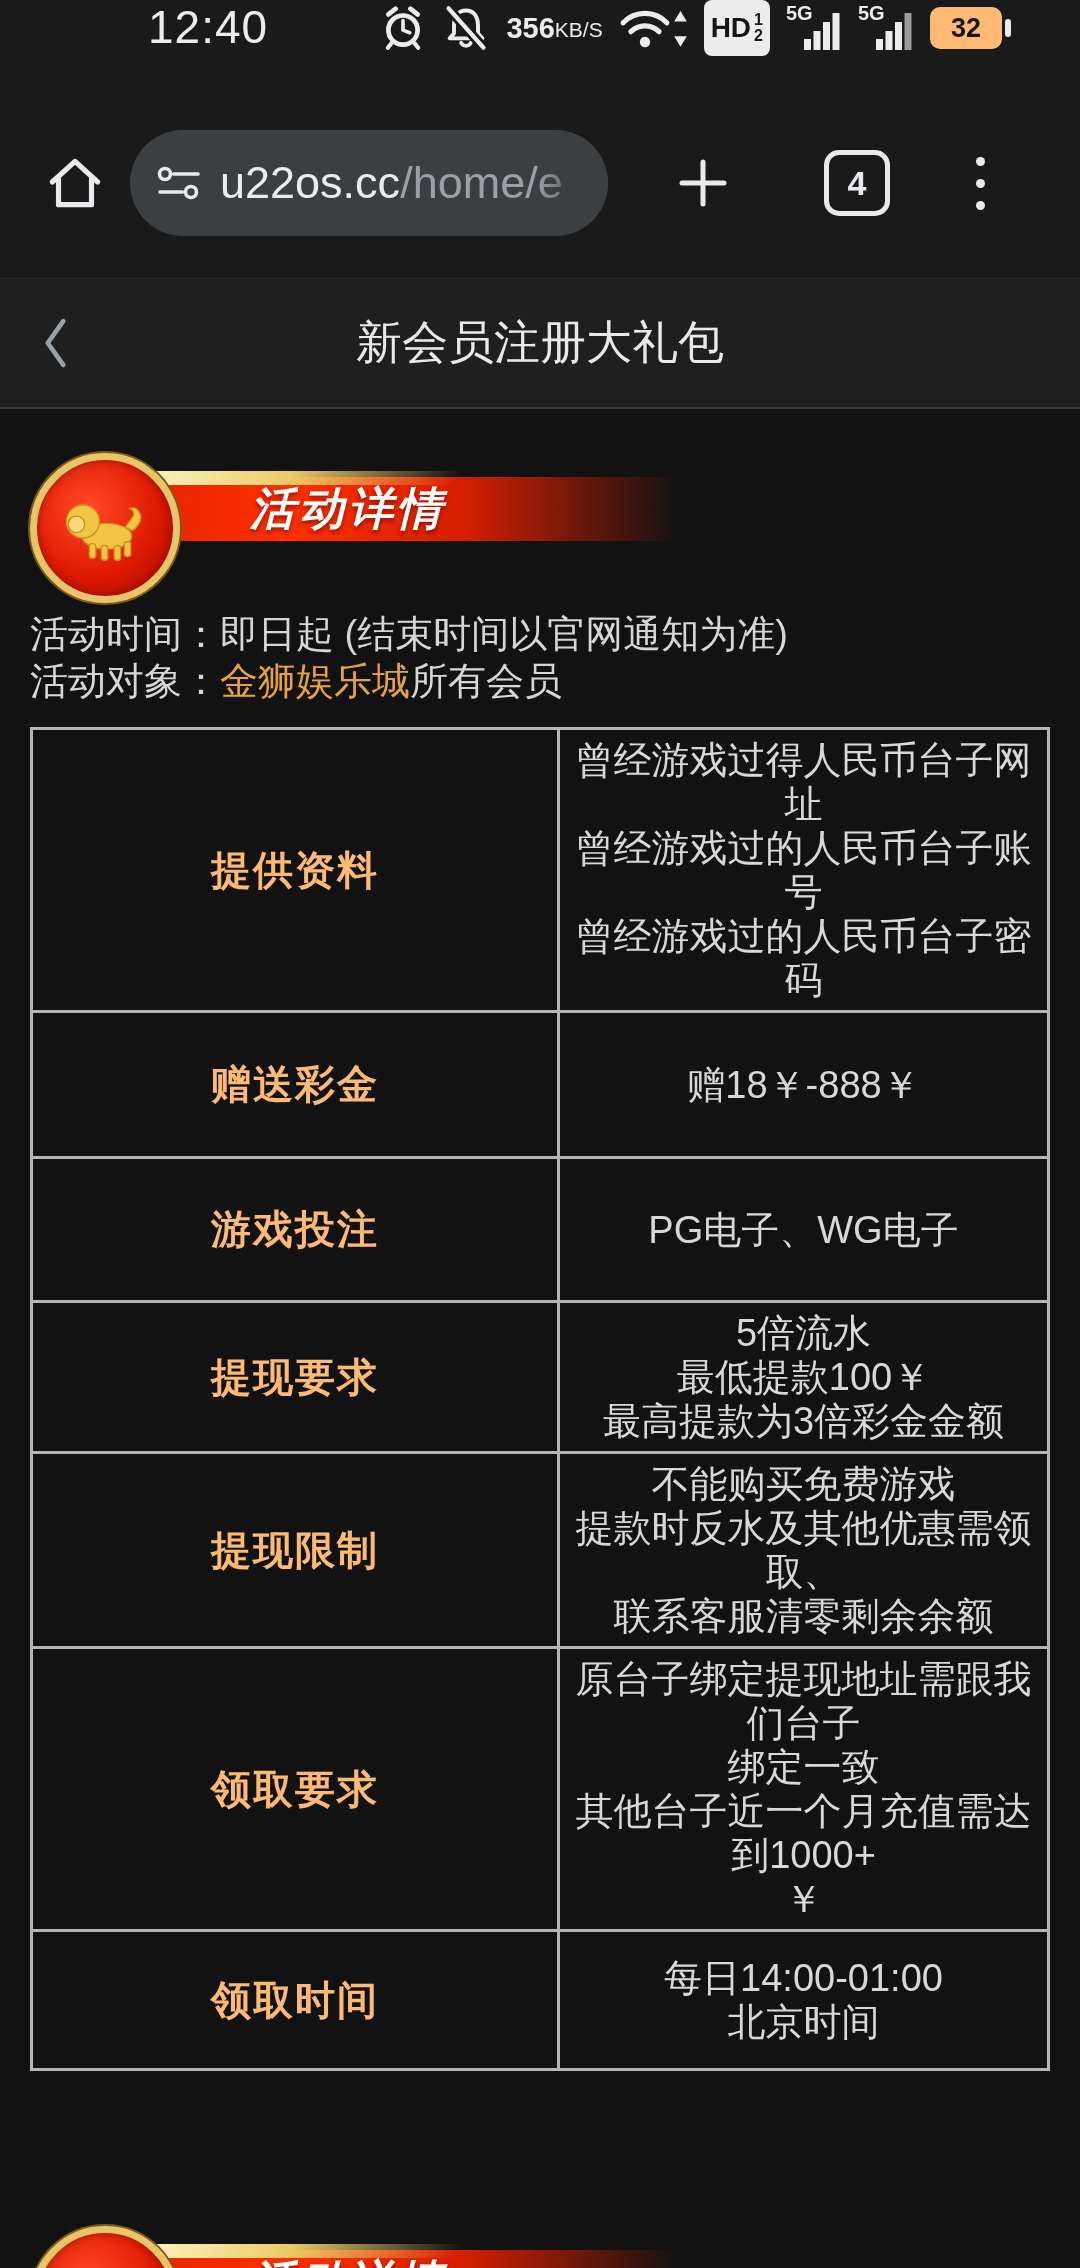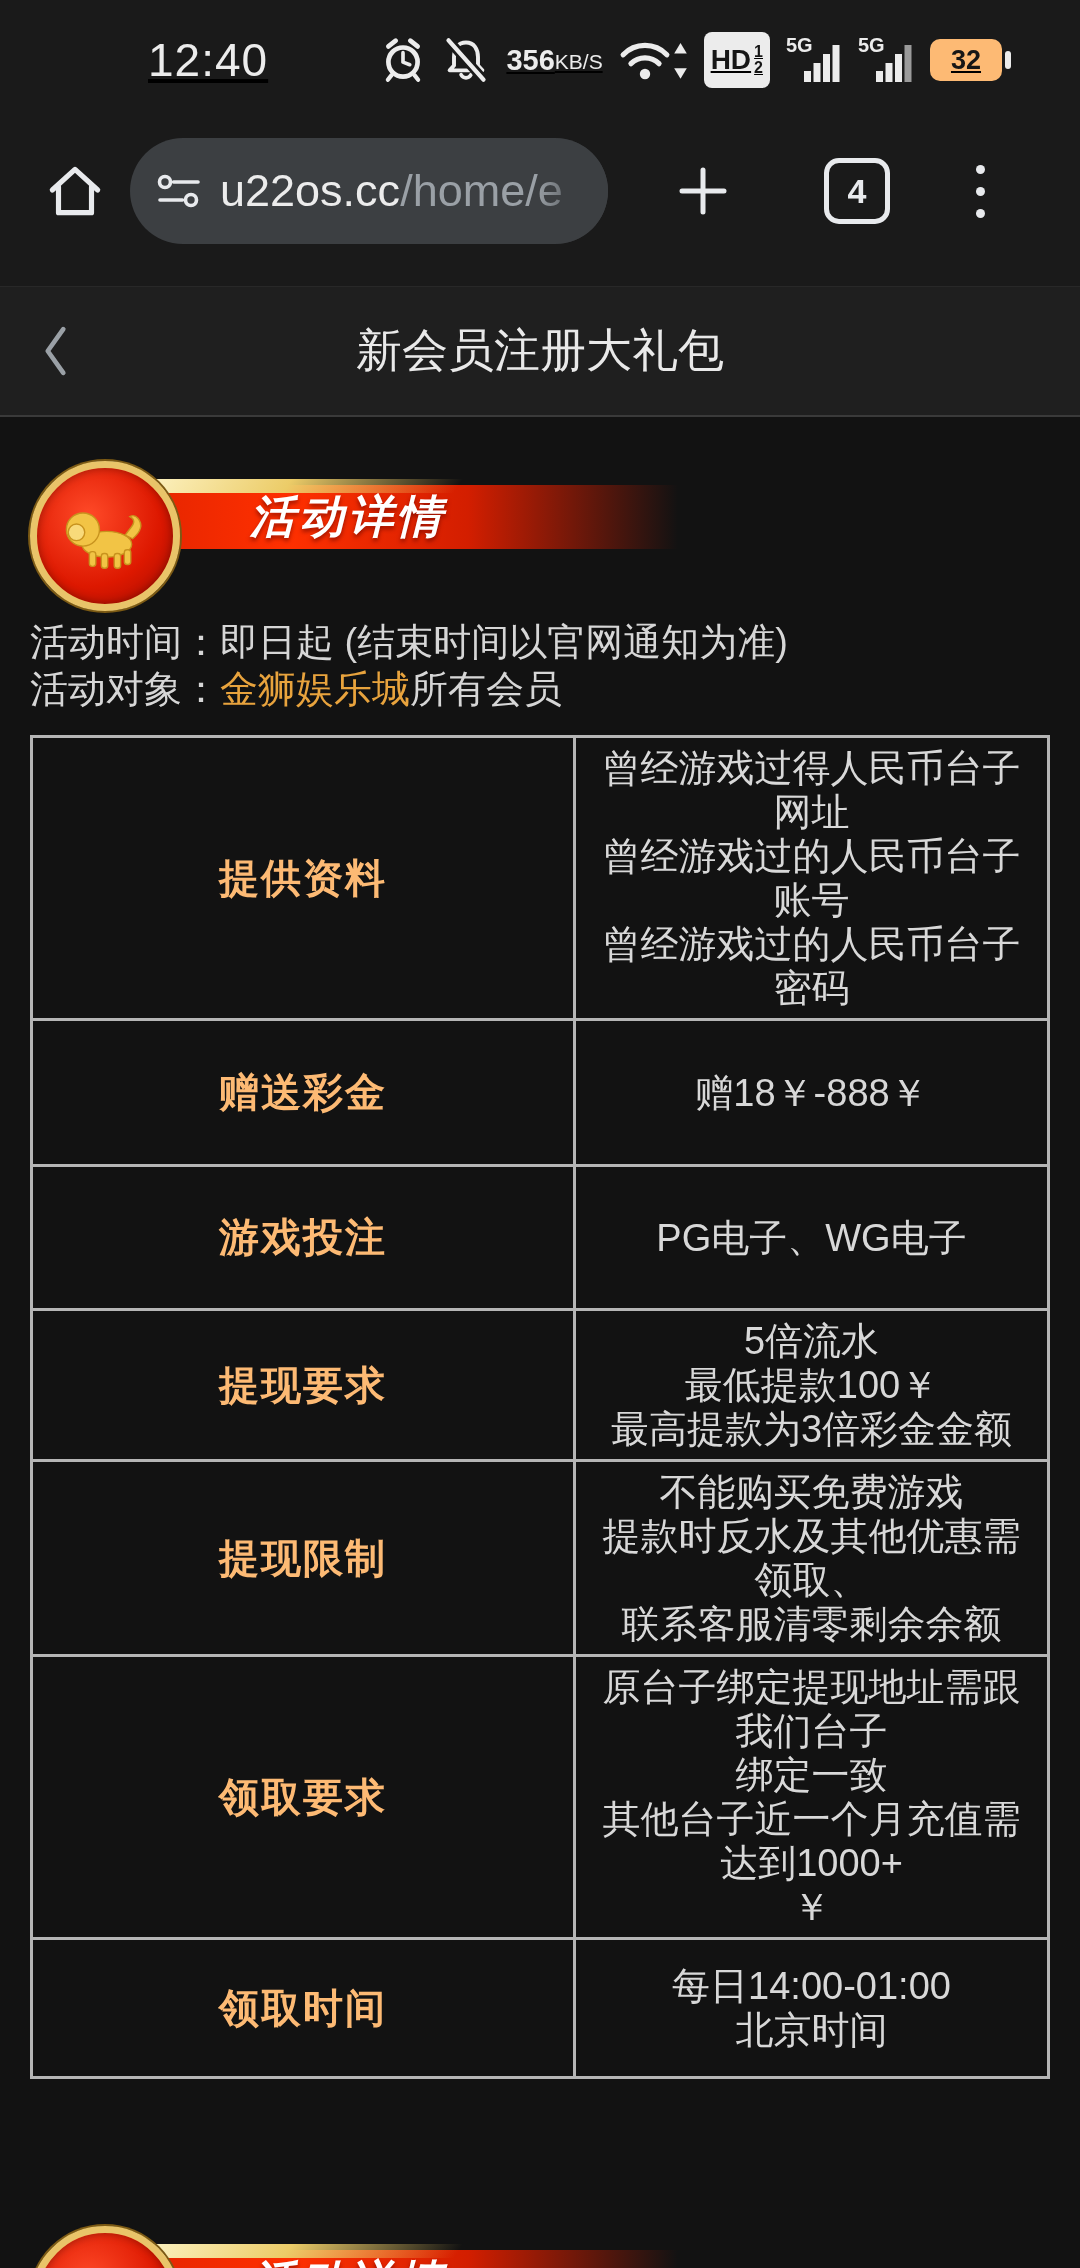--- a/index.html
+++ b/index.html
@@ -3,21 +3,21 @@
 <meta charset="utf-8">
 <style>
   html,body{margin:0;padding:0;background:#000;}
   .screen{
     width:1080px;height:2268px;position:relative;overflow:hidden;
     background:#121212;font-family:"Liberation Sans",sans-serif;
     -webkit-font-smoothing:antialiased;
   }
   
   .chrome{background:#1a1a1a;}
-  .status-row{height:104px;display:flex;align-items:center;padding:8px 70px 0 148px;text-decoration:underline;}
+  .status-row{height:104px;display:flex;align-items:flex-start;padding:0 70px 0 148px;}
   .clock{font-size:46px;color:#ececec;letter-spacing:1px;}
   .status-icons{margin-left:auto;display:flex;align-items:center;gap:16px;}
   .spd{display:flex;flex-direction:row;align-items:center;line-height:1;color:#ececec;}
   .spd .n{font-size:29px;font-weight:bold;}
   .spd .u{font-size:21px;margin-top:3px;}
   .hdbox{background:#ececec;border-radius:8px;height:56px;display:flex;align-items:center;padding:0 7px;gap:3px;}
   .hdbox .hd{color:#161616;font-size:28px;font-weight:bold;}
   .hdcol{display:flex;flex-direction:column;line-height:1;color:#161616;font-size:16px;font-weight:bold;}
   .batt{position:relative;width:72px;height:42px;background:#fdba74;border-radius:10px;
         display:flex;align-items:center;justify-content:center;margin-right:8px;}
@@ -56,21 +56,21 @@
   .coin{position:absolute;left:0;top:0;width:136px;height:136px;border-radius:50%;z-index:2;
     background:radial-gradient(circle at 38% 35%,#ff4a28,#dd1800 58%,#a80d00 95%);
     border:7px solid #e9c469;box-shadow:0 0 0 2px #7c5a14, inset 0 0 10px rgba(0,0,0,.35);
     display:flex;align-items:center;justify-content:center;}
   .intro{color:#d6d6d6;font-size:38px;line-height:47px;}
   .intro p{margin:0;}
   .intro p:first-child{margin-top:6px;}
   .hl{color:#e8a33d;}
   
   .dtable{margin-top:22px;width:1020px;border-collapse:collapse;table-layout:fixed;}
-  .dtable td{border:3px solid #b5b5b5;vertical-align:middle;padding:8px 14px;}
+  .dtable td{border:3px solid #b5b5b5;vertical-align:middle;padding:8px 6px;}
   .dtable td.t-label{width:512px;text-align:center;color:#fdba74;font-size:40px;font-weight:bold;letter-spacing:2px;}
   .dtable td.t-value{text-align:center;color:#d8d8d8;font-size:38px;}
   .t-value div{line-height:44px;}
   .dtable tr:nth-child(1){height:145px;}
   .dtable tr:nth-child(2){height:146px;}
   .dtable tr:nth-child(3){height:144px;}
   .dtable tr:nth-child(4){height:146px;}
   .dtable tr:nth-child(5){height:144px;}
   .dtable tr:nth-child(6){height:170px;}
   .dtable tr:nth-child(7){height:139px;}

